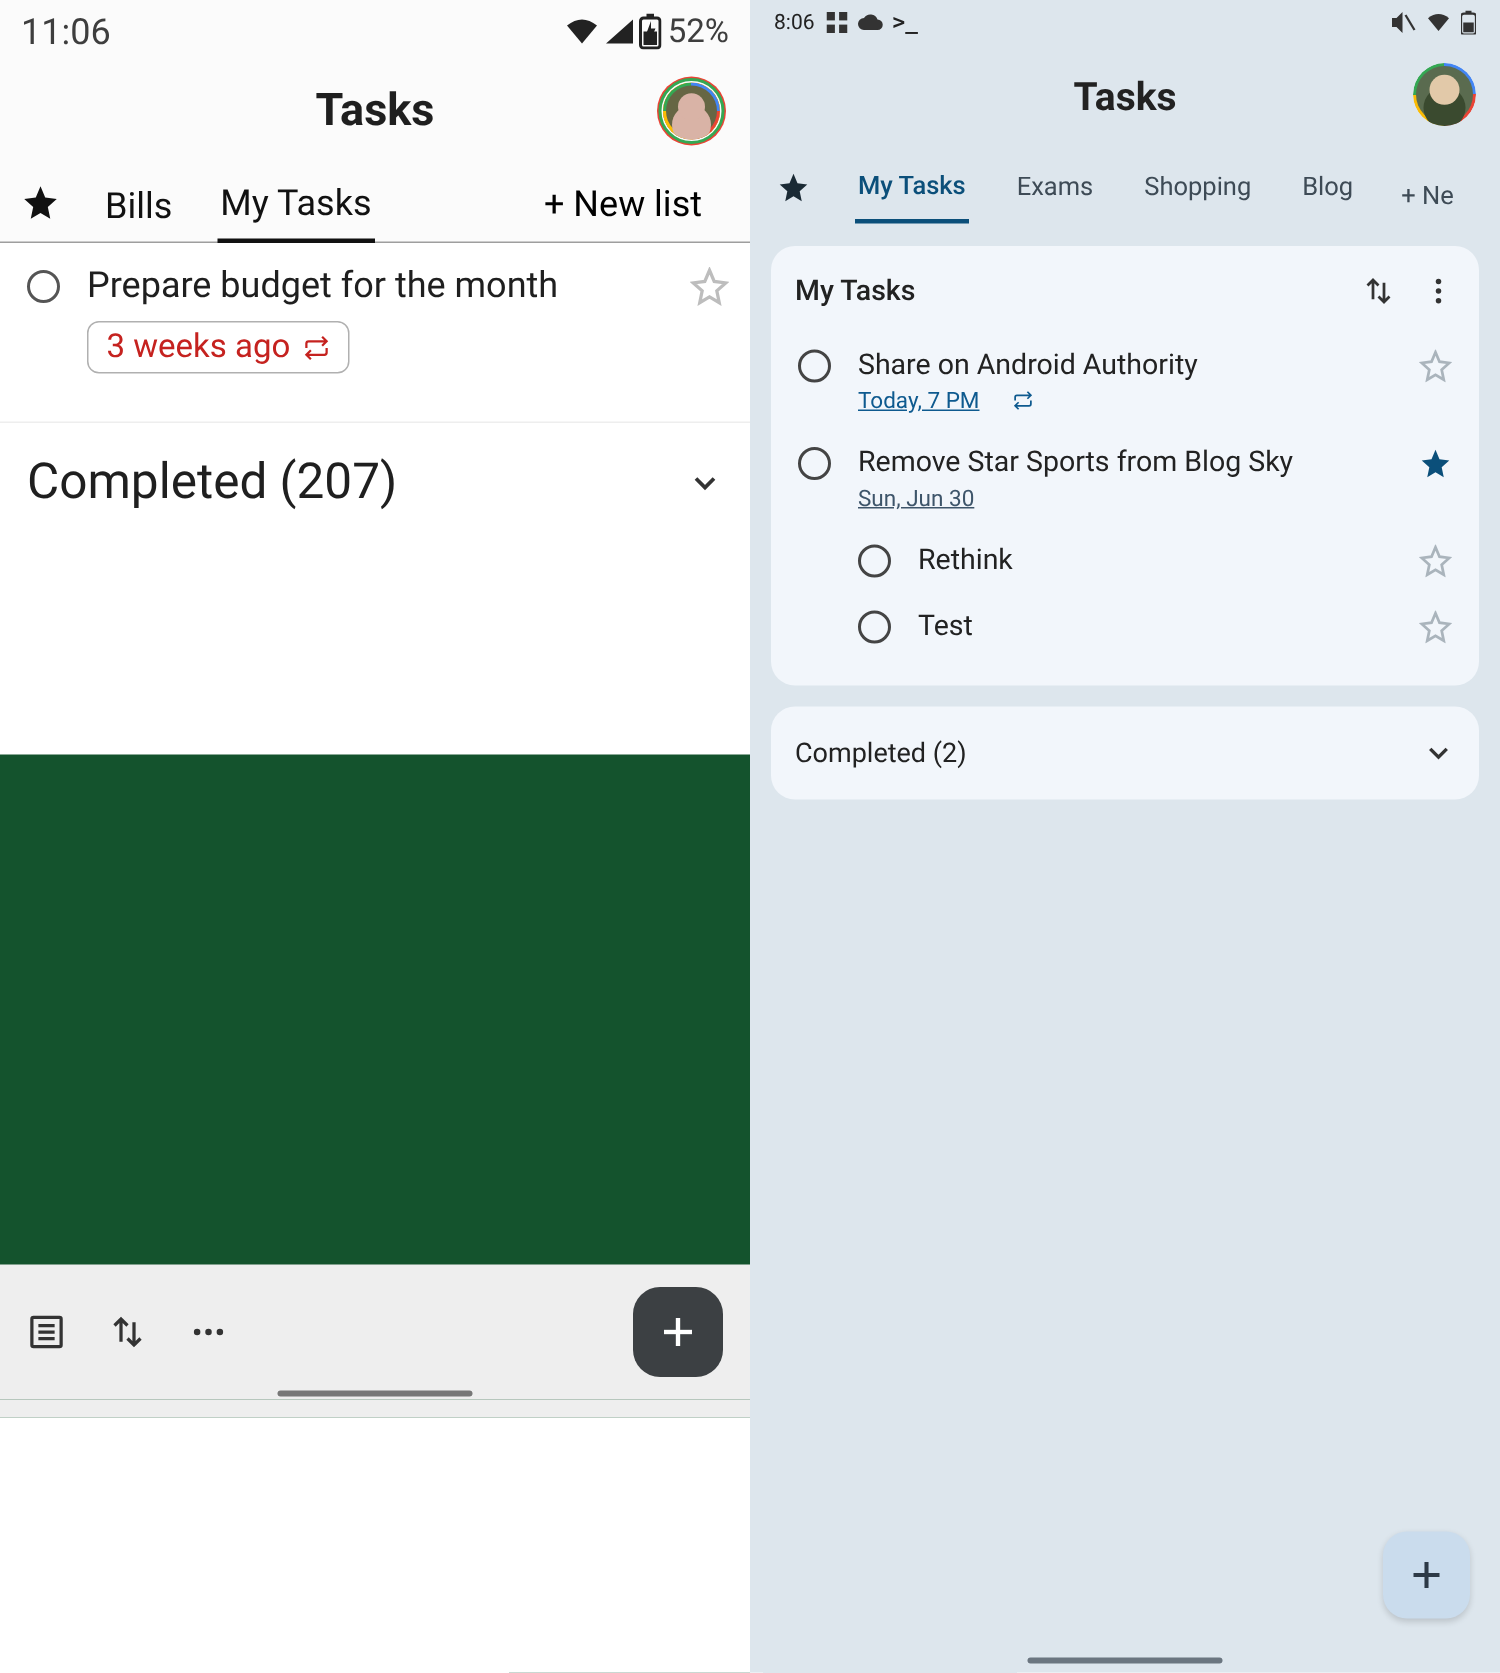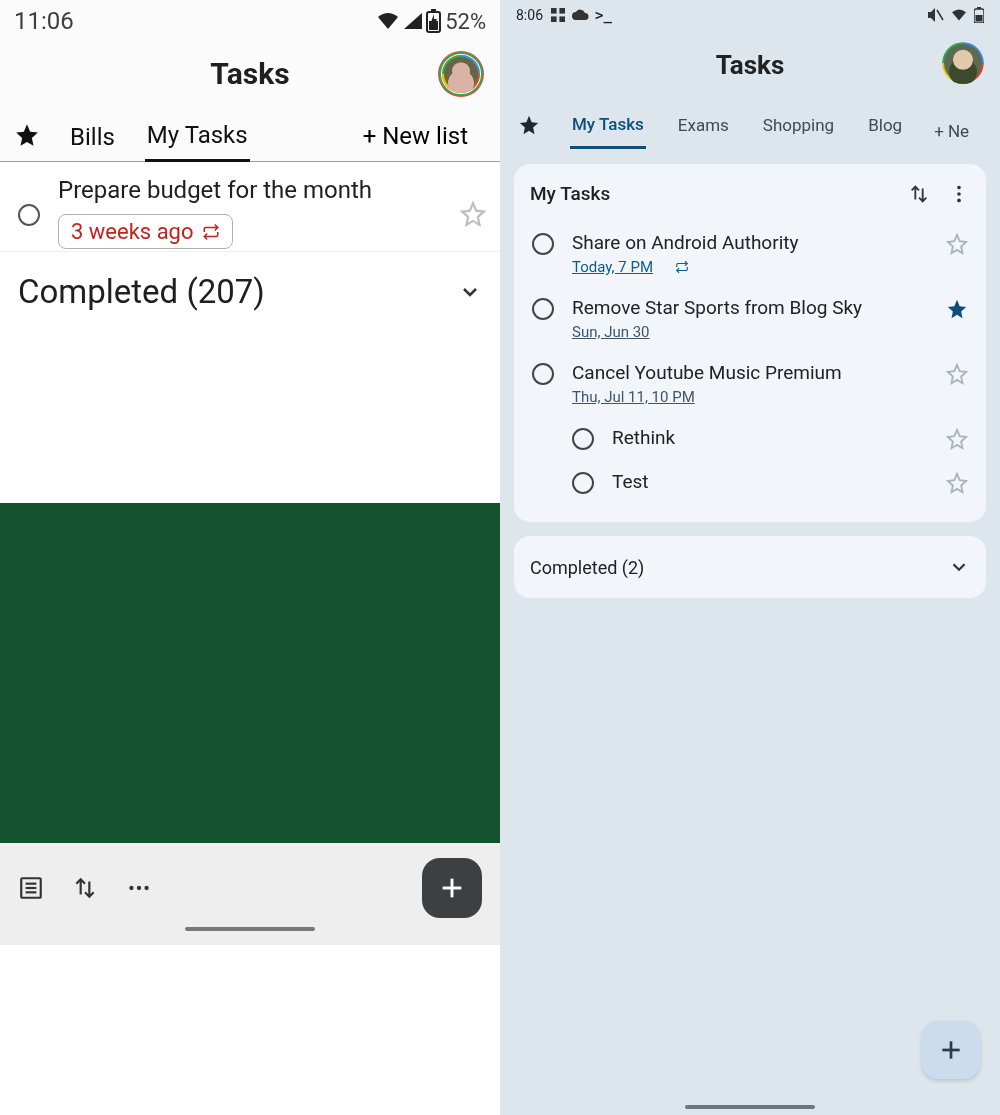--- a/index.html
+++ b/index.html
@@ -52,21 +52,21 @@
   .pane-left .tab.active { border-bottom: 3px solid #111; font-weight: 400; }
   .pane-left .newlist { margin-left: auto; padding-right: 18px; font-size: 24px; padding-bottom:8px; margin-top:10px;}
   .pane-right .tabs { height: 50px; font-size: 17px; gap: 30px; padding: 0 18px; border-bottom: none; color:#3e4b56; overflow:hidden;}
   .pane-right .tab { padding: 0 2px 12px 2px; margin-top: 12px; white-space: nowrap;}
   .pane-right .tab.active { color: #0b4f7a; border-bottom: 3px solid #0b4f7a; font-weight: 500;}
   .pane-right .tab-star svg { fill:#233; }
   .pane-right .newlist { white-space: nowrap; margin-top:12px;}
 
   
   .task-list-left { flex: 1; background: #fff; }
-  .task-row-left { display: flex; align-items: center; padding: 14px 14px 2px 18px; gap: 18px; border-bottom: 1px solid #eee; }
+  .task-row-left { display: flex; align-items: flex-start; padding: 14px 14px 32px 18px; gap: 18px; border-bottom: 1px solid #eee; }
   .circle { width: 22px; height: 22px; border: 2px solid #555; border-radius: 50%; flex-shrink: 0; margin-top:4px;}
   .task-title-left { font-size: 24px; color:#1f1f1f;}
   .date-chip { display: inline-flex; align-items: center; gap: 8px; border: 1px solid #b0b0b0; border-radius: 8px; padding: 4px 12px; margin-top: 10px; font-size: 22px; color: #c5221f; }
   .star-outline { width: 26px; height: 26px; flex-shrink:0; margin-top:2px;}
   .completed-left { display: flex; align-items: center; padding: 20px 18px; font-size: 33px; color: #1f1f1f; }
 
   
   .spacer-flex { flex: 1; }
   .bottombar-left { background: #eeeeee; height: 90px; display: flex; align-items: center; padding: 0 18px; gap: 28px; }
   .bottombar-left .icon-btn { width: 26px; height: 26px; color:#333;}
@@ -302,34 +302,20 @@
               <span>Sun, Jun 30</span>
             </div>
         </div>
         <span class="star-r">
           <svg width="22" height="22" viewBox="0 0 24 24" fill="#0b4f7a">
               <path d="M12 2l2.9 6.9L22 9.8l-5.5 4.9L18 22l-6-3.6L6 22l1.5-7.3L2 9.8l7.1-.9z"></path>
             </svg>
         </span>
       </div>
 
-      <div class="task-row-right">
-        <span class="circle-r"></span>
-        <div class="task-col">
-          <div class="task-title-r">Cancel Youtube Music Premium</div>
-          <div class="task-sub">
-              <span>Thu, Jul 11, 10 PM</span>
-            </div>
-        </div>
-        <span class="star-r">
-          <svg width="22" height="22" viewBox="0 0 24 24" fill="none" stroke="#aab4bc" stroke-width="2">
-              <path d="M12 2l2.9 6.9L22 9.8l-5.5 4.9L18 22l-6-3.6L6 22l1.5-7.3L2 9.8l7.1-.9z"></path>
-            </svg>
-        </span>
-      </div>
 
       <div class="task-row-right indent">
         <span class="circle-r"></span>
         <div class="task-col">
             <div class="task-title-r">Rethink</div>
           </div>
         <span class="star-r">
           <svg width="22" height="22" viewBox="0 0 24 24" fill="none" stroke="#aab4bc" stroke-width="2">
               <path d="M12 2l2.9 6.9L22 9.8l-5.5 4.9L18 22l-6-3.6L6 22l1.5-7.3L2 9.8l7.1-.9z"></path>
             </svg>

